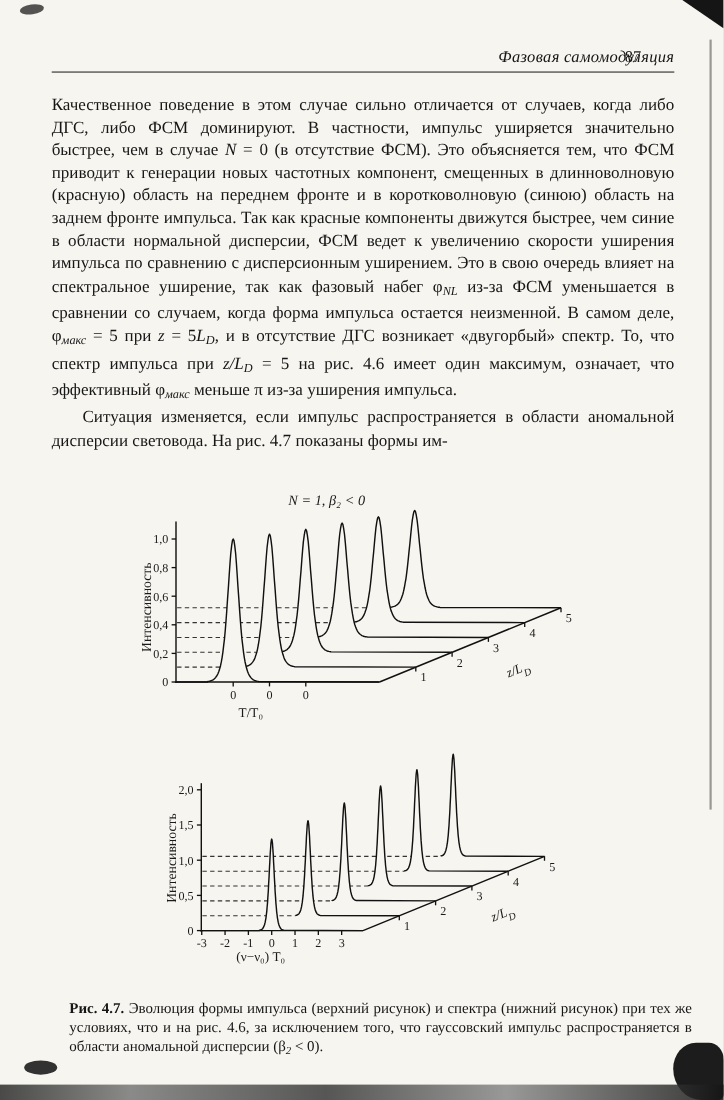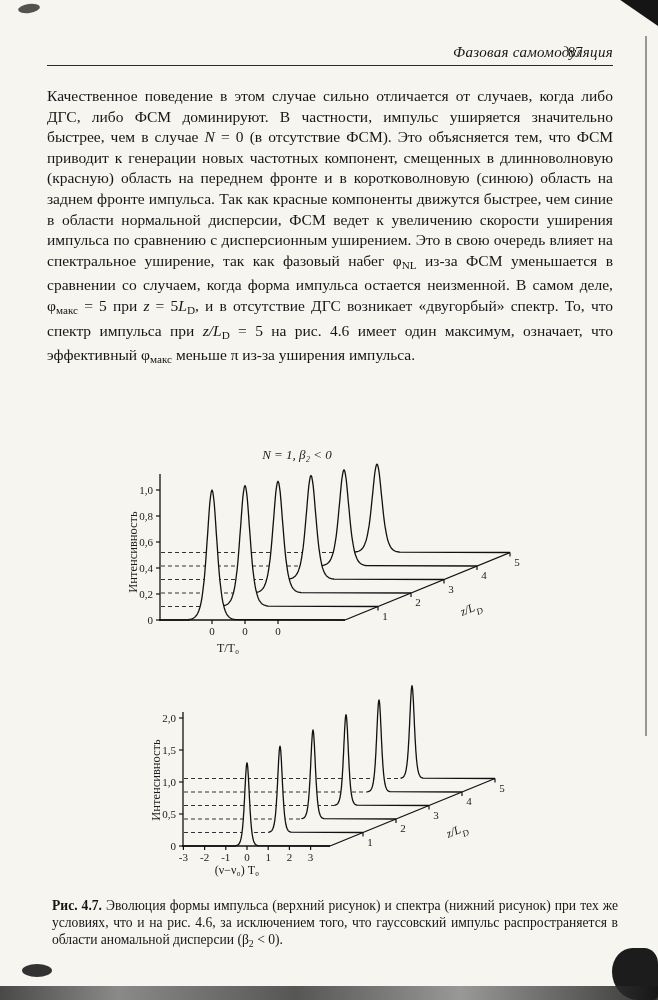--- a/index.html
+++ b/index.html
@@ -8,24 +8,24 @@
     background:#f7f5f0;overflow:hidden;color:#161616;
     font-family:"Liberation Serif","DejaVu Serif",serif;
   }
   .header{position:absolute;left:47px;top:44px;width:566px;height:20px;font-size:15px;}
   .running-title{position:absolute;left:0;right:0;text-align:right;letter-spacing:0.3px;font-style:italic;}
   .page-number{position:absolute;right:30px;top:0;}
   .header-rule{position:absolute;left:47px;top:65px;width:566px;border-top:1.4px solid #2a2a2a;height:0;}
   .body-text{position:absolute;left:47px;top:86px;width:566px;font-size:15.5px;line-height:20.6px;text-align:justify;}
   .body-text p{margin:0;}
   p.indent{text-indent:28px;}
-  .caption{position:absolute;left:47px;top:892px;width:566px;font-size:13.6px;line-height:17.2px;text-align:justify;margin:5px;}
+  .caption{position:absolute;left:47px;top:892px;width:566px;font-size:13.6px;line-height:17.2px;text-align:justify;margin:16px;}
   .seg-i{font-style:italic;}
   .seg-b{font-weight:bold;}
-  .seg-sub{font-size:0.72em;vertical-align:-0.28em;}
+  .seg-sub{font-size:0.72em;vertical-align:-0.28em;font-style:italic;}
   #figure-svg{position:absolute;left:0;top:0;}
   .artifact{position:absolute;pointer-events:none;}
   #art-tl{left:18px;top:4px;width:22px;height:9px;background:#2a2a2a;border-radius:50%;opacity:.8;transform:rotate(-8deg);}
   #art-tr{right:0;top:0;width:46px;height:26px;background:#151515;clip-path:polygon(18% 0,100% 0,100% 100%);}
   #art-r{left:645px;top:36px;width:2px;height:700px;background:#4a4a4a;opacity:.55;}
   #art-bl{left:22px;top:964px;width:30px;height:13px;background:#1d1d1d;border-radius:50%;opacity:.9;}
   #art-br{left:612px;top:948px;width:46px;height:52px;background:#101010;border-radius:45% 30% 10% 55%;opacity:.95;}
   #art-b{left:0;top:986px;width:658px;height:14px;background:linear-gradient(90deg,#2b2b2b 0%,#777 18%,#3a3a3a 45%,#888 70%,#151515 100%);opacity:.85;}
 </style>
 </head>
@@ -34,20 +34,21 @@
 <div class="page">
 
   <div class="header">
     <span class="running-title">Фазовая самомодуляция</span>
     <span class="page-number">87</span>
   </div>
   <div class="header-rule"></div>
 
   <div class="body-text">
     <p><span>Качественное поведение в этом случае сильно отличается от случаев, когда либо ДГС, либо ФСМ доминируют. В частности, импульс уширяется значительно быстрее, чем в случае </span><span class="seg-i">N</span><span> = 0 (в отсутствие ФСМ). Это объясняется тем, что ФСМ приводит к генерации новых частотных компонент, смещенных в длинноволновую (красную) область на переднем фронте и в коротковолновую (синюю) область на заднем фронте импульса. Так как красные компоненты движутся быстрее, чем синие в области нормальной дисперсии, ФСМ ведет к увеличению скорости уширения импульса по сравнению с дисперсионным уширением. Это в свою очередь влияет на спектральное уширение, так как фазовый набег φ</span><span class="seg-sub">NL</span><span> из-за ФСМ уменьшается в сравнении со случаем, когда форма импульса остается неизменной. В самом деле, φ</span><span class="seg-sub">макс</span><span> = 5 при </span><span class="seg-i">z</span><span> = 5</span><span class="seg-i">L</span><span class="seg-sub">D</span><span>, и в отсутствие ДГС возникает «двугорбый» спектр. То, что спектр импульса при </span><span class="seg-i">z/L</span><span class="seg-sub">D</span><span> = 5 на рис. 4.6 имеет один максимум, означает, что эффективный φ</span><span class="seg-sub">макс</span><span> меньше π из-за уширения импульса.</span></p>
+    <p class="indent"><span>Ситуация изменяется, если импульс распространяется в области аномальной дисперсии световода. На рис. 4.7 показаны формы им-</span></p>
   </div>
 
   <svg id="figure-svg" width="658" height="1000" viewBox="0 0 658 1000">
       <g fill="#1a1a1a" stroke="none" font-family="&quot;Liberation Serif&quot;,&quot;DejaVu Serif&quot;,serif">
         <line x1="161" y1="552.5" x2="353.9" y2="552.5" stroke="#333" stroke-width="1" stroke-dasharray="4 3"></line>
         <path d="M353.9,552.5 L353.9,552.2 L354.6,552.1 L355.3,552.0 L356.1,551.9 L356.8,551.7 L357.5,551.5 L358.2,551.3 L359.0,551.0 L359.7,550.7 L360.4,550.2 L361.1,549.7 L361.8,549.0 L362.6,548.2 L363.3,547.1 L364.0,545.9 L364.7,544.3 L365.4,542.4 L366.2,540.2 L366.9,537.4 L367.6,534.1 L368.3,530.2 L369.1,525.7 L369.8,520.4 L370.5,514.5 L371.2,507.9 L371.9,500.8 L372.7,493.4 L373.4,486.0 L374.1,479.1 L374.8,473.0 L375.6,468.2 L376.3,465.1 L377.0,464.1 L377.7,465.1 L378.4,468.2 L379.2,473.0 L379.9,479.1 L380.6,486.0 L381.3,493.4 L382.1,500.8 L382.8,507.9 L383.5,514.5 L384.2,520.4 L384.9,525.7 L385.7,530.2 L386.4,534.1 L387.1,537.4 L387.8,540.2 L388.5,542.4 L389.3,544.3 L390.0,545.9 L390.7,547.1 L391.4,548.2 L392.2,549.0 L392.9,549.7 L393.6,550.2 L394.3,550.7 L395.0,551.0 L395.8,551.3 L396.5,551.5 L397.2,551.7 L397.9,551.9 L398.7,552.0 L399.4,552.1 L400.1,552.2 L510.0,552.5" fill="#f7f5f0" stroke="#111" stroke-width="1.3" stroke-linejoin="round"></path>
         <line x1="161" y1="566" x2="320.9" y2="566" stroke="#333" stroke-width="1" stroke-dasharray="4 3"></line>
         <path d="M320.9,566.0 L320.9,565.6 L321.6,565.6 L322.3,565.5 L323.1,565.3 L323.8,565.2 L324.5,565.0 L325.2,564.7 L326.0,564.4 L326.7,564.0 L327.4,563.5 L328.1,562.9 L328.8,562.2 L329.6,561.3 L330.3,560.2 L331.0,558.8 L331.7,557.1 L332.4,555.1 L333.2,552.6 L333.9,549.6 L334.6,546.0 L335.3,541.8 L336.1,536.8 L336.8,531.1 L337.5,524.6 L338.2,517.5 L338.9,509.7 L339.7,501.7 L340.4,493.7 L341.1,486.1 L341.8,479.5 L342.6,474.3 L343.3,470.9 L344.0,469.8 L344.7,470.9 L345.4,474.3 L346.2,479.5 L346.9,486.1 L347.6,493.7 L348.3,501.7 L349.1,509.7 L349.8,517.5 L350.5,524.6 L351.2,531.1 L351.9,536.8 L352.7,541.8 L353.4,546.0 L354.1,549.6 L354.8,552.6 L355.5,555.1 L356.3,557.1 L357.0,558.8 L357.7,560.2 L358.4,561.3 L359.2,562.2 L359.9,562.9 L360.6,563.5 L361.3,564.0 L362.0,564.4 L362.8,564.7 L363.5,565.0 L364.2,565.2 L364.9,565.3 L365.7,565.5 L366.4,565.6 L367.1,565.6 L477.0,566.0" fill="#f7f5f0" stroke="#111" stroke-width="1.3" stroke-linejoin="round"></path>
         <line x1="161" y1="579.5" x2="287.9" y2="579.5" stroke="#333" stroke-width="1" stroke-dasharray="4 3"></line>
         <path d="M287.9,579.5 L287.9,579.1 L288.6,579.0 L289.3,578.9 L290.1,578.8 L290.8,578.6 L291.5,578.4 L292.2,578.1 L293.0,577.8 L293.7,577.3 L294.4,576.8 L295.1,576.2 L295.8,575.4 L296.6,574.4 L297.3,573.2 L298.0,571.7 L298.7,569.9 L299.4,567.7 L300.2,565.0 L300.9,561.7 L301.6,557.9 L302.3,553.3 L303.1,547.9 L303.8,541.8 L304.5,534.8 L305.2,527.0 L305.9,518.7 L306.7,510.0 L307.4,501.3 L308.1,493.1 L308.8,485.9 L309.6,480.3 L310.3,476.7 L311.0,475.5 L311.7,476.7 L312.4,480.3 L313.2,485.9 L313.9,493.1 L314.6,501.3 L315.3,510.0 L316.1,518.7 L316.8,527.0 L317.5,534.8 L318.2,541.8 L318.9,547.9 L319.7,553.3 L320.4,557.9 L321.1,561.7 L321.8,565.0 L322.5,567.7 L323.3,569.9 L324.0,571.7 L324.7,573.2 L325.4,574.4 L326.2,575.4 L326.9,576.2 L327.6,576.8 L328.3,577.3 L329.0,577.8 L329.8,578.1 L330.5,578.4 L331.2,578.6 L331.9,578.8 L332.7,578.9 L333.4,579.0 L334.1,579.1 L444.0,579.5" fill="#f7f5f0" stroke="#111" stroke-width="1.3" stroke-linejoin="round"></path>

